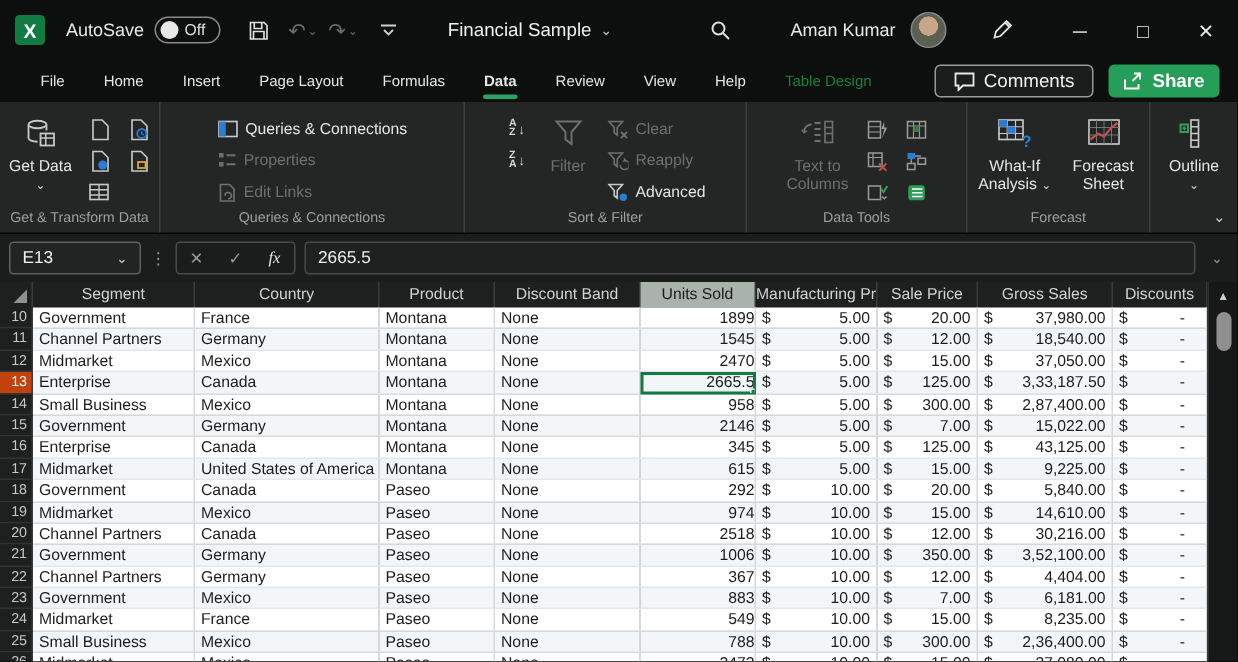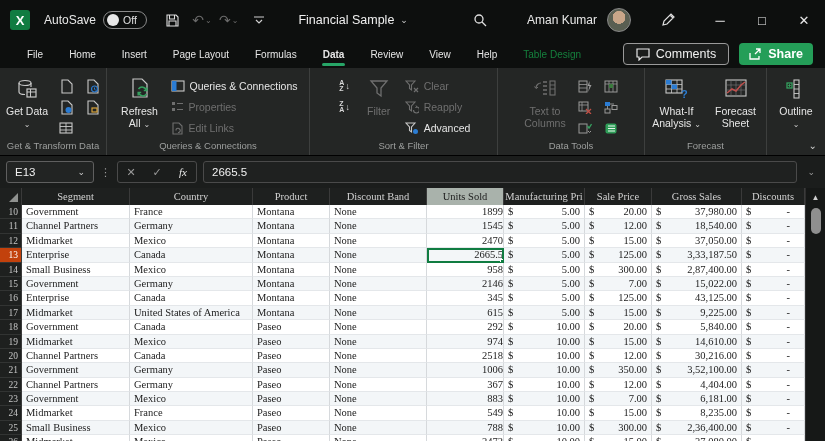--- a/index.html
+++ b/index.html
@@ -60,21 +60,21 @@
   .namebox { width:88px; height:22px; background:#222423; border:1px solid #5f5f5f; border-radius:3px; color:#f0f0f0; font-size:11.5px; display:flex; align-items:center; padding:0 8px; }
   .namebox .caret { margin-left:auto; font-size:9px; color:#cfcfcf; }
   .kebab { color:#9a9a9a; font-size:11px; letter-spacing:0; }
   .fx-group { height:22px; border:1px solid #4a4a4a; border-radius:3px; display:flex; align-items:center; }
   .fx-btn { width:26px; text-align:center; color:#9a9a9a; font-size:11px; }
   .fx-btn.fx { color:#e8e8e8; font-style:italic; font-family:"Liberation Serif", serif; }
   .formula-input { flex:1; height:22px; border:1px solid #4a4a4a; border-radius:3px; background:#1f2120; color:#f0f0f0; font-size:11.5px; display:flex; align-items:center; padding:0 8px; }
   .fb-caret { color:#9a9a9a; font-size:9px; padding:0 4px; }
 
   
-  .sheet { flex:1; position:relative; background:#1b1d1c; overflow:hidden;font-family:Liberation Serif, serif; }
+  .sheet { flex:1; position:relative; background:#1b1d1c; overflow:hidden; }
   .grid { position:absolute; left:0; top:0; right:20px; bottom:0; overflow:hidden; }
   .hrow { height:17px; display:flex; background:#1e201f; }
   .corner { width:22px; flex:none; position:relative; border-right:1px solid #3a3a3a; }
   .corner::after { content:""; position:absolute; right:3px; bottom:3px; border-style:solid; border-width:0 0 9px 9px; border-color:transparent transparent #8f918f transparent; }
   .hcell { flex:none; color:#d2d2d2; font-size:10.5px; line-height:17px; text-align:center; border-right:1px solid #3a3a3a; overflow:hidden; white-space:nowrap; }
   .hcell.hl { background:#a9b2ab; color:#1c1c1c; }
   .row { height:14.4px; display:flex; }
   .rn { width:22px; flex:none; background:#1e201f; color:#c6c6c6; font-size:9.5px; line-height:14.4px; text-align:right; padding-right:3px; border-bottom:1px solid #323433; border-right:1px solid #3a3a3a; }
   .rn.sel { background:#c2410c; color:#fff; }
   .cell { flex:none; background:#fff; color:#1c1c1c; font-size:10.5px; line-height:14px; border-right:1px solid #d6d9dc; border-bottom:1px solid #e4e7ea; overflow:hidden; white-space:nowrap; position:relative; }
@@ -223,30 +223,20 @@
                 <rect x="6" y="8" width="5" height="4" fill="none" stroke="#d8a33c" stroke-width="1.2"></rect>
               </svg>
             </div>
         </div>
       </div>
       <div class="rgroup-label">Get &amp; Transform Data</div>
     </div>
 
     <div class="rgroup" style="width:203px">
       <div class="rgroup-body">
-        <div class="bigbtn" style="width:50px">
-          <div class="bicon">
-            <svg class="ric" width="22" height="22" viewBox="0 0 22 22">
-                <path d="M4 1h9l5 5v13H4z" fill="none" stroke="#c8c8c8" stroke-width="1.2"></path>
-                <path d="M9.5 11a4.5 4.5 0 0 1 8 1.5 M17.5 16a4.5 4.5 0 0 1-8-1.5" fill="none" stroke="#35a05f" stroke-width="1.5"></path>
-                <path d="M17.8 9.5v3h-3 M9.2 17.5v-3h3" fill="none" stroke="#35a05f" stroke-width="1.5"></path>
-              </svg>
-          </div>
-          <div class="bb-label"><span>Refresh All</span> <span class="caret-s">⌄</span></div>
-        </div>
         <div class="smallcol" style="align-items:flex-start">
           <div class="rowbtn">
             <svg class="ric" width="14" height="12" viewBox="0 0 14 12">
                 <rect x="1" y="1" width="12" height="10" fill="none" stroke="#c8c8c8" stroke-width="1.1"></rect>
                 <rect x="1" y="1" width="4.5" height="10" fill="#2b7cd3"></rect>
               </svg>
             <span>Queries &amp; Connections</span>
           </div>
           <div class="rowbtn disabled">
             <svg class="ric" width="13" height="12" viewBox="0 0 13 12">

